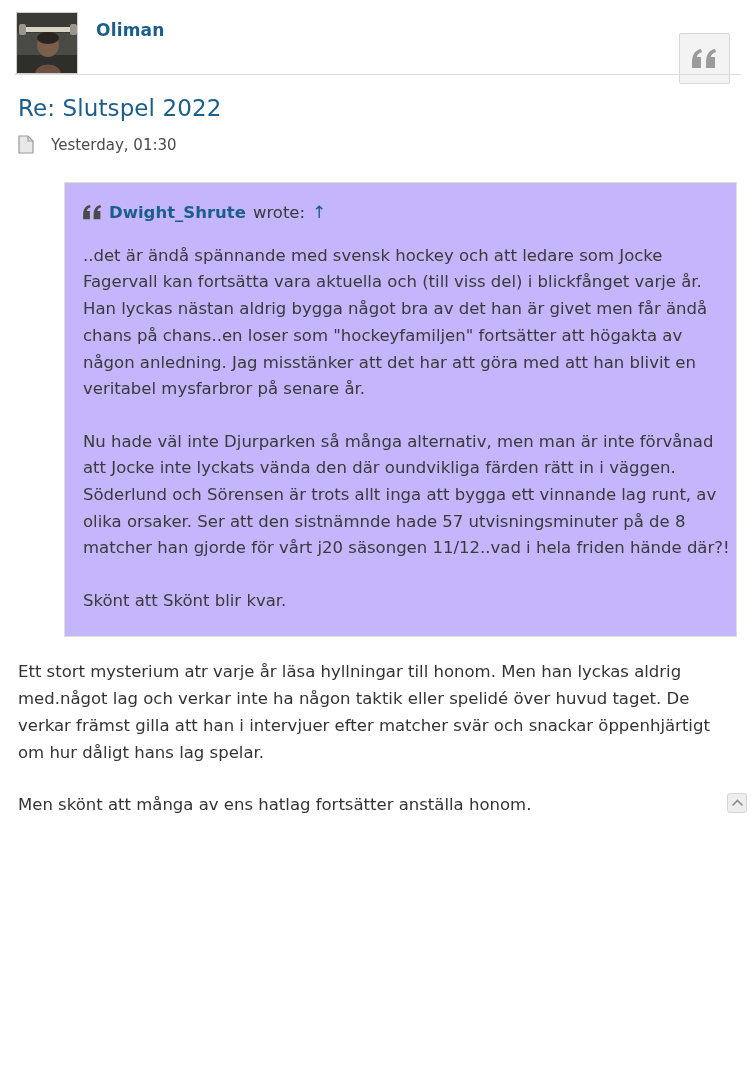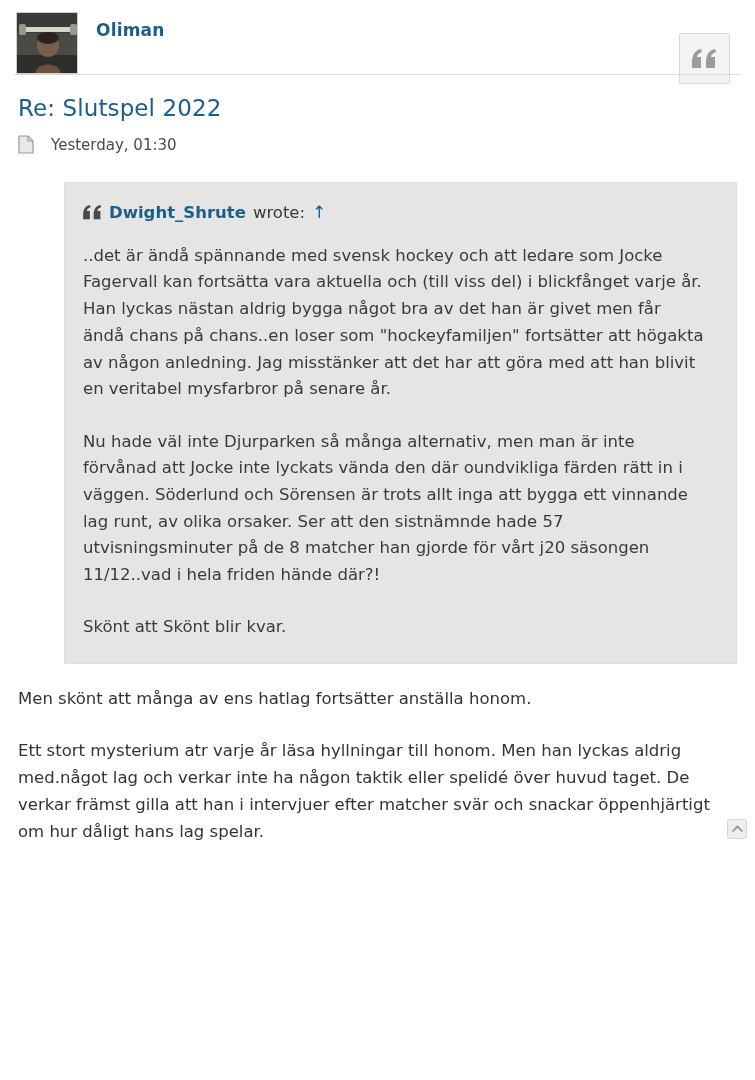--- a/index.html
+++ b/index.html
@@ -90,23 +90,23 @@
     gap: 17px;
     font-size: 15px;
     color: #4a4a4a;
     margin-bottom: 4px;
   }
   .page-icon { display: block; }
 
   
   .quote-box {
     margin: 28px 18px 0 64px;
-    background: #e5e5e5;
+    background: #c4b5fd;
     border: 1px solid #e0dfd2;
-    padding: 16px 32px 22px 18px;
+    padding: 16px 5px 22px 18px;
     font-size: 16.5px;
     line-height: 1.62;
     color: #3a3a3a;
   }
   .quote-attr {
     font-size: 16.5px;
     margin-bottom: 2px;
     display: flex;
     align-items: baseline;
     gap: 7px;
@@ -208,22 +208,22 @@
       <span class="quote-author">Dwight_Shrute</span>
       <span class="quote-wrote">wrote:</span>
       <a class="quote-arrow" href="#">↑</a>
     </div>
     <p class="quote-para">..det är ändå spännande med svensk hockey och att ledare som Jocke Fagervall kan fortsätta vara aktuella och (till viss del) i blickfånget varje år. Han lyckas nästan aldrig bygga något bra av det han är givet men får ändå chans på chans..en loser som "hockeyfamiljen" fortsätter att högakta av någon anledning. Jag misstänker att det har att göra med att han blivit en veritabel mysfarbror på senare år.</p>
     <p class="quote-para">Nu hade väl inte Djurparken så många alternativ, men man är inte förvånad att Jocke inte lyckats vända den där oundvikliga färden rätt in i väggen. Söderlund och Sörensen är trots allt inga att bygga ett vinnande lag runt, av olika orsaker. Ser att den sistnämnde hade 57 utvisningsminuter på de 8 matcher han gjorde för vårt j20 säsongen 11/12..vad i hela friden hände där?!</p>
     <p class="quote-para">Skönt att Skönt blir kvar.</p>
   </div>
 
   <div class="post-body">
+    <p>Ett stort mysterium atr varje år läsa hyllningar till honom. Men han lyckas aldrig med.något lag och verkar inte ha någon taktik eller spelidé över huvud taget. De verkar främst gilla att han i intervjuer efter matcher svär och snackar öppenhjärtigt om hur dåligt hans lag spelar.</p>
     <p>Men skönt att många av ens hatlag fortsätter anställa honom.</p>
-    <p>Ett stort mysterium atr varje år läsa hyllningar till honom. Men han lyckas aldrig med.något lag och verkar inte ha någon taktik eller spelidé över huvud taget. De verkar främst gilla att han i intervjuer efter matcher svär och snackar öppenhjärtigt om hur dåligt hans lag spelar.</p>
   </div>
 
   <div class="to-top">
     <svg width="11" height="8" viewBox="0 0 11 8">
       <path d="M1 6 L5.5 1.5 L10 6" fill="none" stroke="#8c8c8c" stroke-width="1.6" stroke-linecap="round"></path>
     </svg>
   </div>
 
 </div>
 

